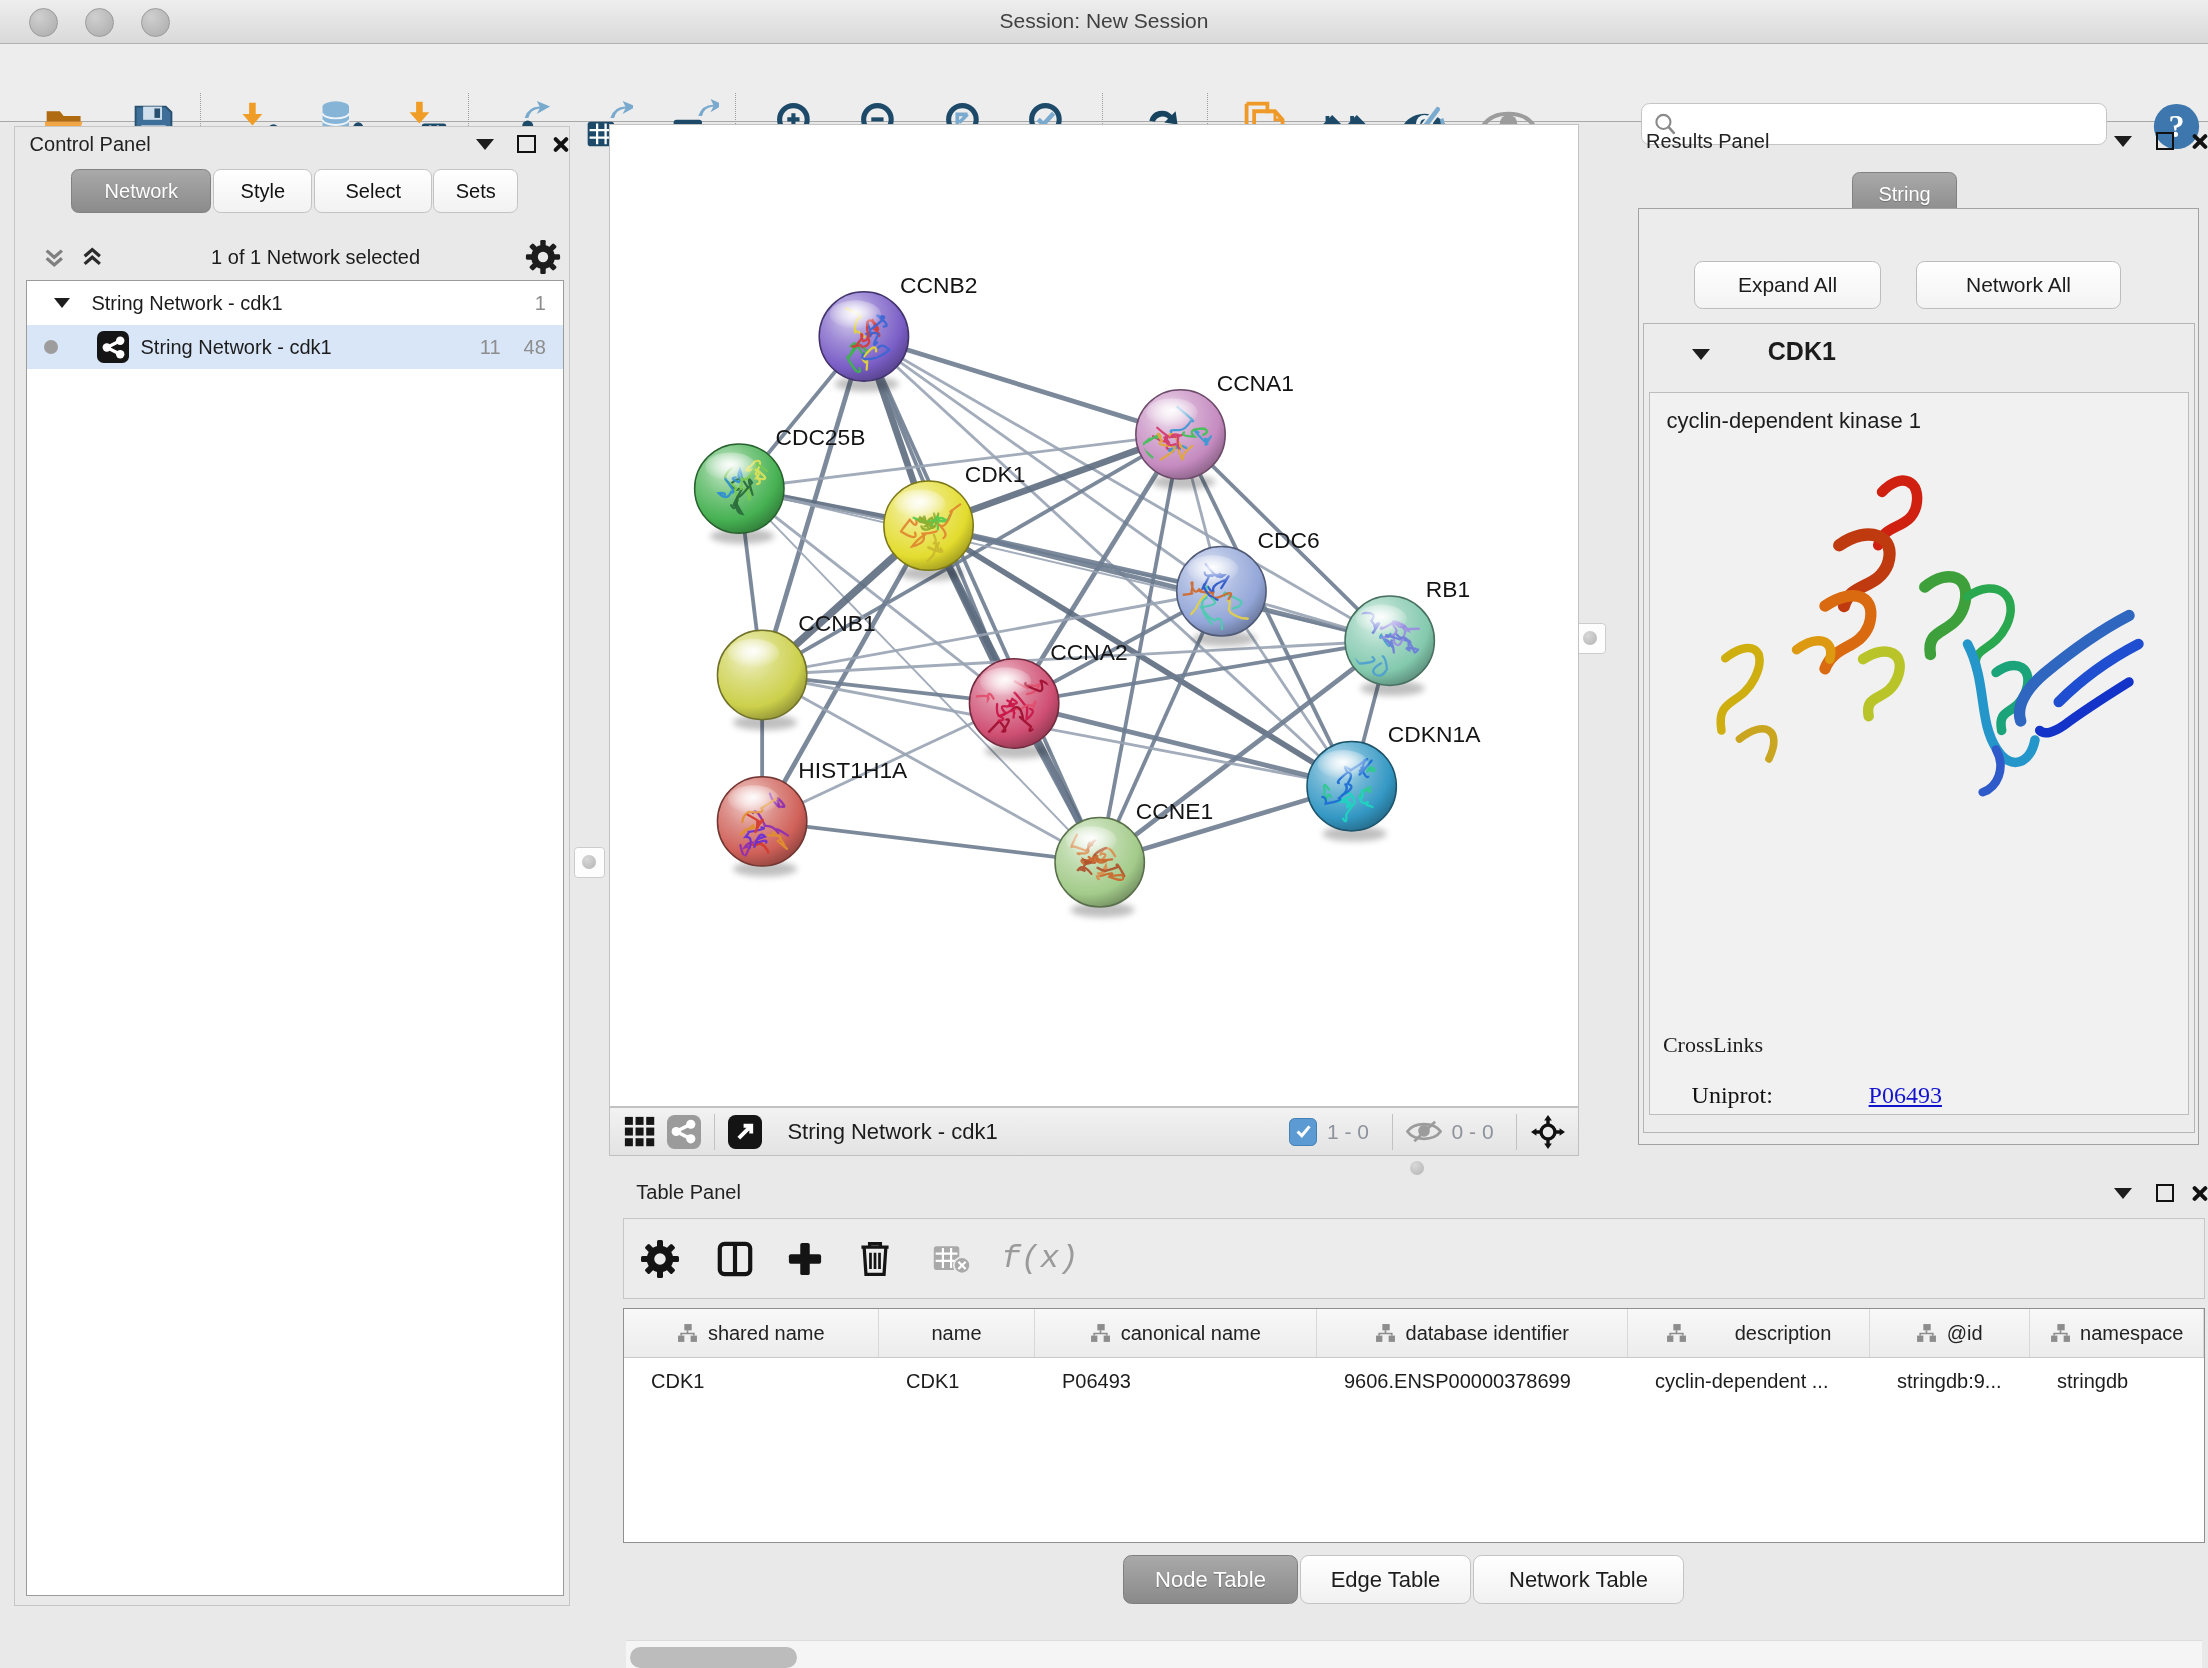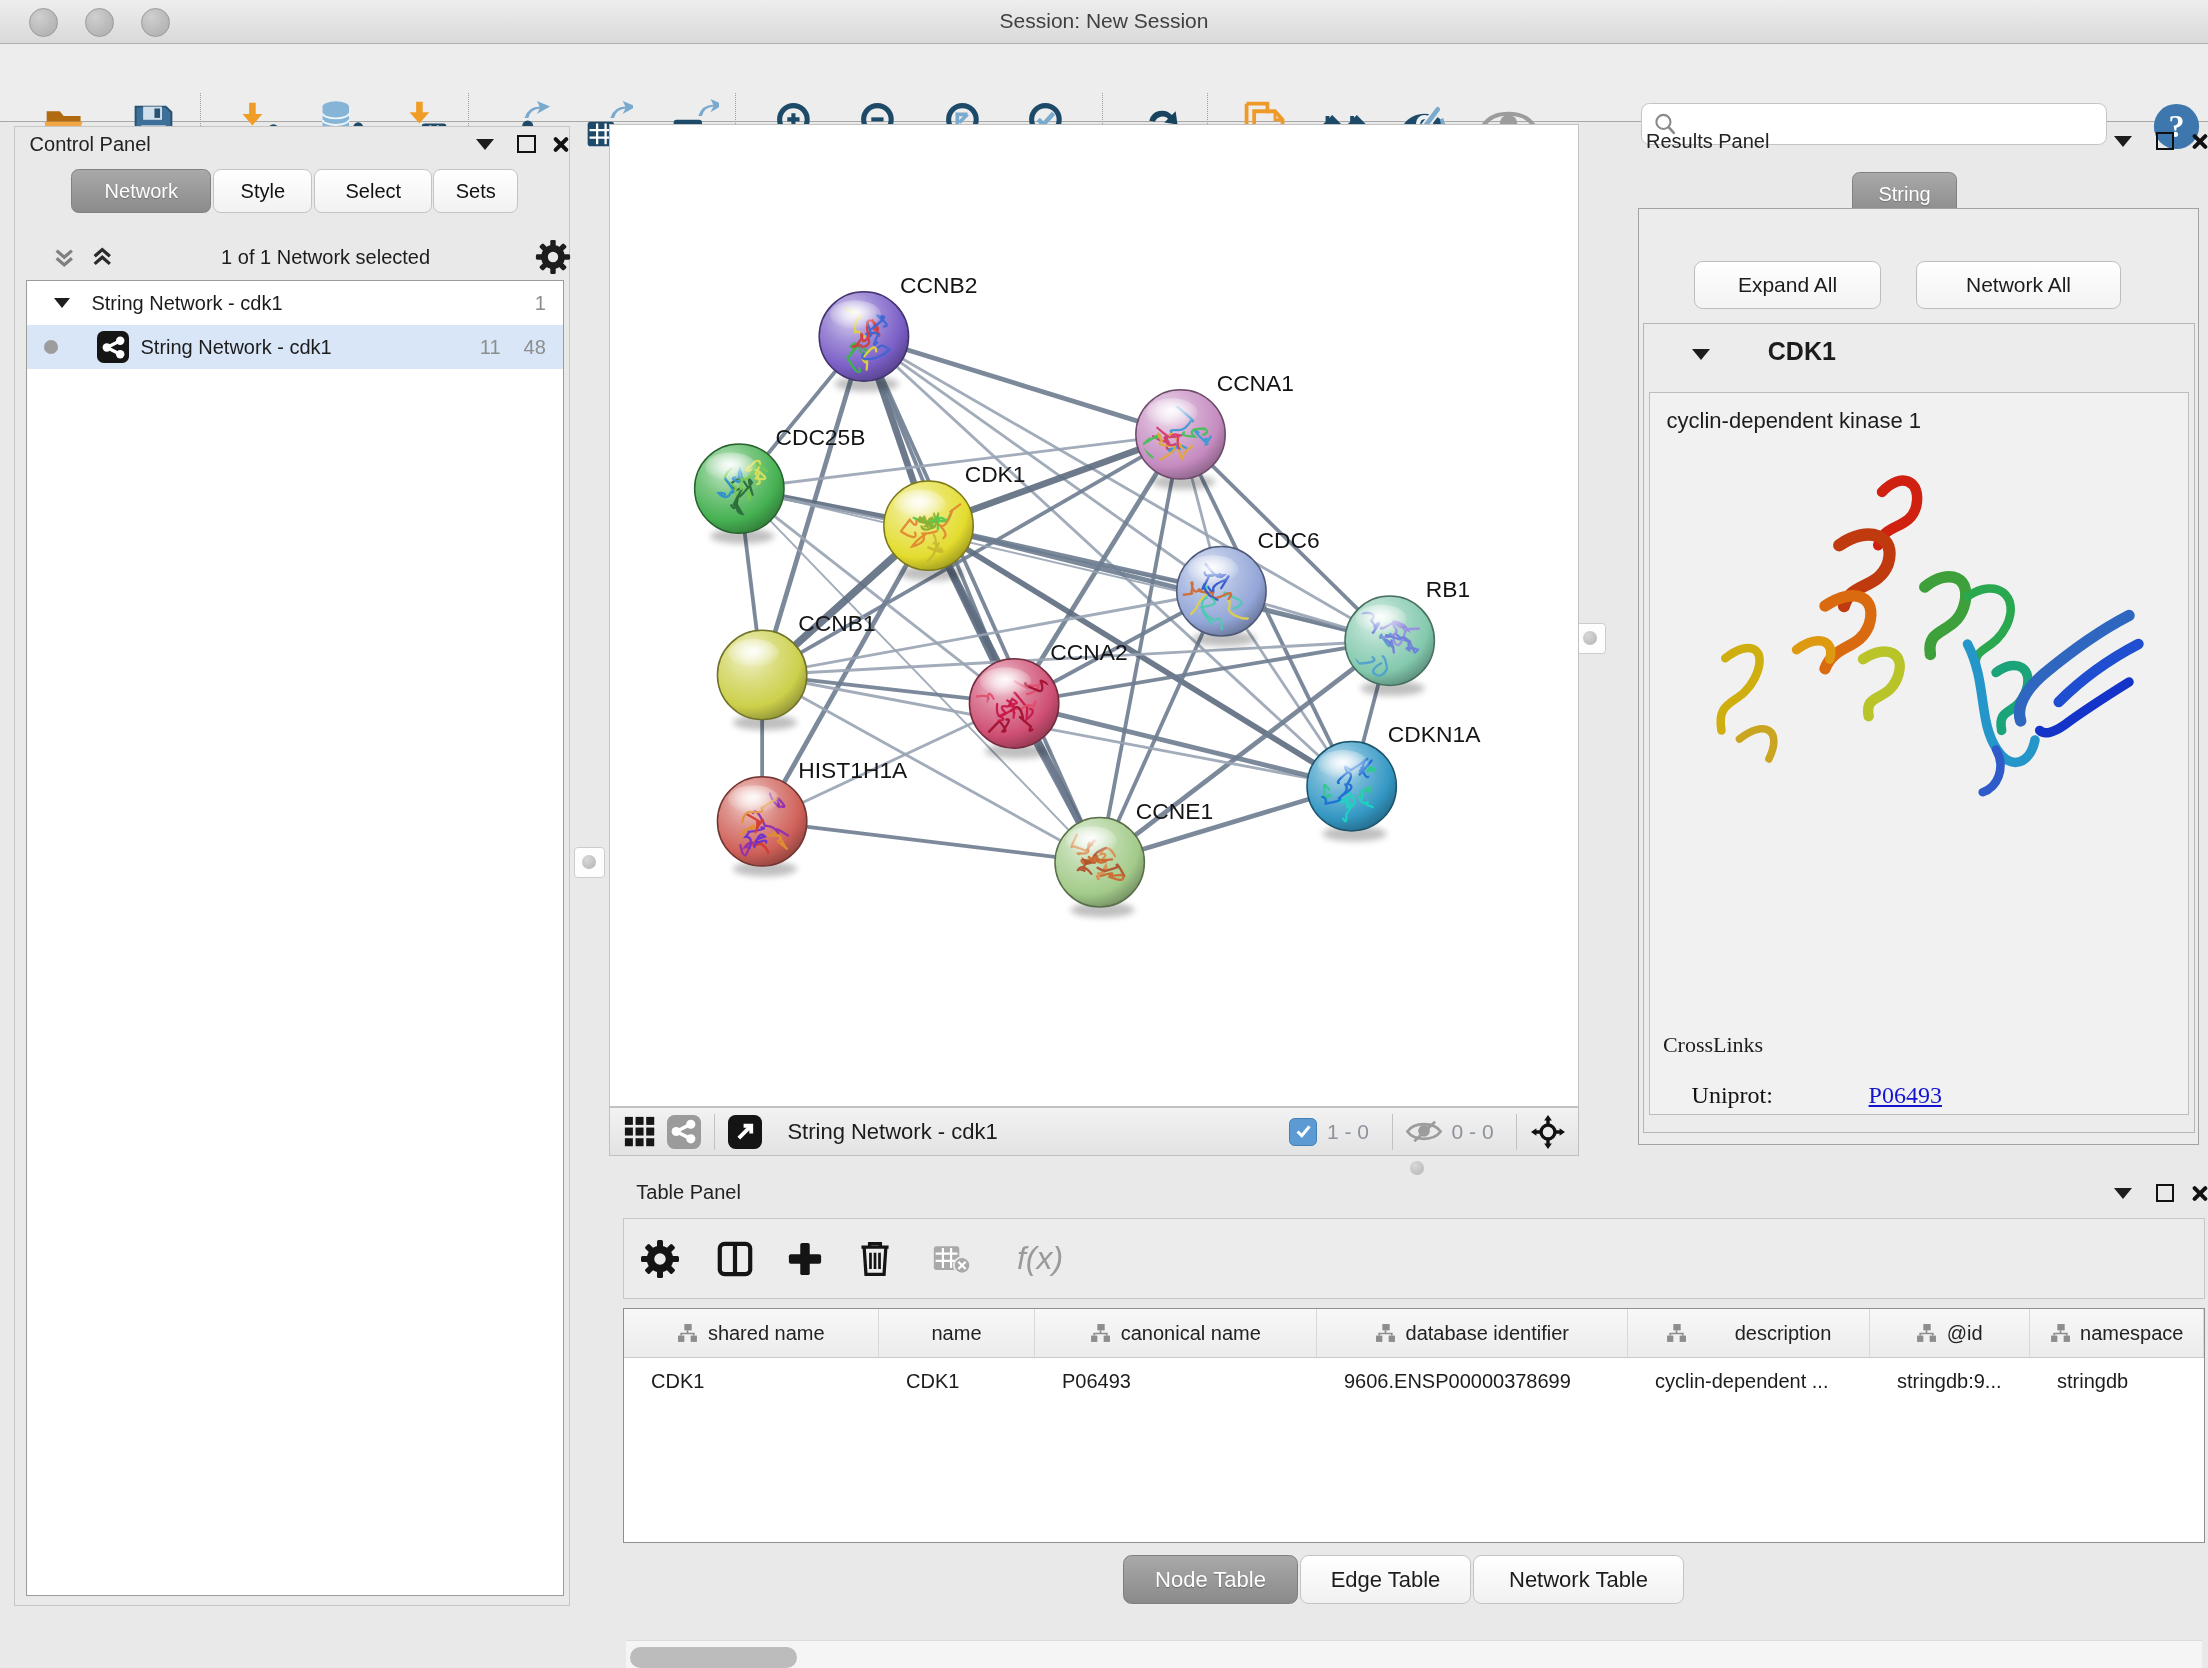--- a/index.html
+++ b/index.html
@@ -25,21 +25,21 @@
   .tri-down{width:0;height:0;border-left:9.5px solid transparent;border-right:9.5px solid transparent;border-top:11.4px solid #1d1d1d;display:inline-block;}
   .flicon{width:14.3px;height:14.3px;border:2.9px solid #111;display:inline-block;}
   .xicon{position:relative;width:19px;height:19px;display:inline-block;}
   .xicon:before,.xicon:after{content:"";position:absolute;left:8.6px;top:0;width:3.8px;height:19px;background:#111;border-radius:1.9px;}
   .xicon:before{transform:rotate(45deg);}  .xicon:after{transform:rotate(-45deg);}
   .tab{position:absolute;height:44px;border:1px solid #c3c3c3;border-radius:7.6px;background:linear-gradient(#ffffff,#f2f2f2);
     font-size:20px;display:flex;align-items:center;justify-content:center;color:#111;box-sizing:border-box;}
   .tab.active{background:linear-gradient(#a9a9a9,#8b8b8b);color:#fff;border-color:#818181;text-shadow:0 1px 1px rgba(0,0,0,.25);}
   
   #control-panel{position:absolute;left:14.3px;top:126px;width:554px;height:1478px;background:#e9e9e9;border:1px solid #c6c6c6;}
-  #cp-subbar{position:absolute;left:27px;top:107px;width:538px;height:46px;display:flex;align-items:center;}
+  #cp-subbar{position:absolute;left:17px;top:107px;width:538px;height:46px;display:flex;align-items:center;}
   #net-tree{position:absolute;left:10.5px;top:153px;width:538px;height:1316px;background:#fff;border:1.9px solid #9b9b9b;box-sizing:border-box;}
   .tree-row{position:relative;height:44px;display:flex;align-items:center;font-size:20px;}
   .tree-row.selected{background:#d9e6f8;}
   .count-gray{color:#8d8d8d;}
   .share-badge{width:32px;height:32px;border-radius:6.7px;background:#151515;display:flex;align-items:center;justify-content:center;}
   
   .split-handle{position:absolute;width:28.5px;height:28.5px;background:#fdfdfd;border:1px solid #cccccc;border-radius:3.8px;
     display:flex;align-items:center;justify-content:center;}
   .split-dot{width:14.3px;height:14.3px;border-radius:50%;background:radial-gradient(circle at 35% 30%,#d8d8d8,#b3b3b3);}
   
@@ -75,21 +75,21 @@
   .bt-tab{position:absolute;top:378px;height:49px;border:1px solid #c3c3c3;background:linear-gradient(#ffffff,#f1f1f1);
     border-radius:8.6px;font-size:22px;display:flex;align-items:center;justify-content:center;box-sizing:border-box;}
   .bt-tab.active{background:linear-gradient(#a9a9a9,#8a8a8a);color:#fff;border-color:#7f7f7f;text-shadow:0 1px 1px rgba(0,0,0,.3);}
   
   #statusbar{position:absolute;left:0;top:1607px;width:2208px;height:61px;background:#e9e9e9;border-top:1px solid #c9c9c9;}
   .sb-btn{position:absolute;top:5.7px;width:44px;height:33px;background:#fbfbfb;border:1.9px solid #ababab;
     display:flex;align-items:center;justify-content:center;box-sizing:border-box;}
   #memory-btn{position:absolute;left:2054px;top:0px;width:120px;height:40px;background:#fbfbfb;border:1.9px solid #9d9d9d;
     display:flex;align-items:center;justify-content:center;gap:11.4px;font-size:22px;box-sizing:border-box;}
   #memory-dot{width:23px;height:23px;border-radius:50%;}
-  .fx{font-family:Liberation Sans, sans-serif;font-style:italic;font-size:32px;color:#9a9a9a;}
+  .fx{font-family:Liberation Mono, monospace;font-style:italic;font-size:32px;color:#9a9a9a;}
 </style>
 </head>
 <body>
 
 <div id="app">
 
   <svg width="0" height="0" style="position:absolute">
     <defs>
       <symbol id="share-glyph" viewBox="-12 -12 24 24">
         <path d="M-7,0 L7,-7 M-7,0 L7,7" stroke="currentColor" stroke-width="3.4" fill="none"></path>

